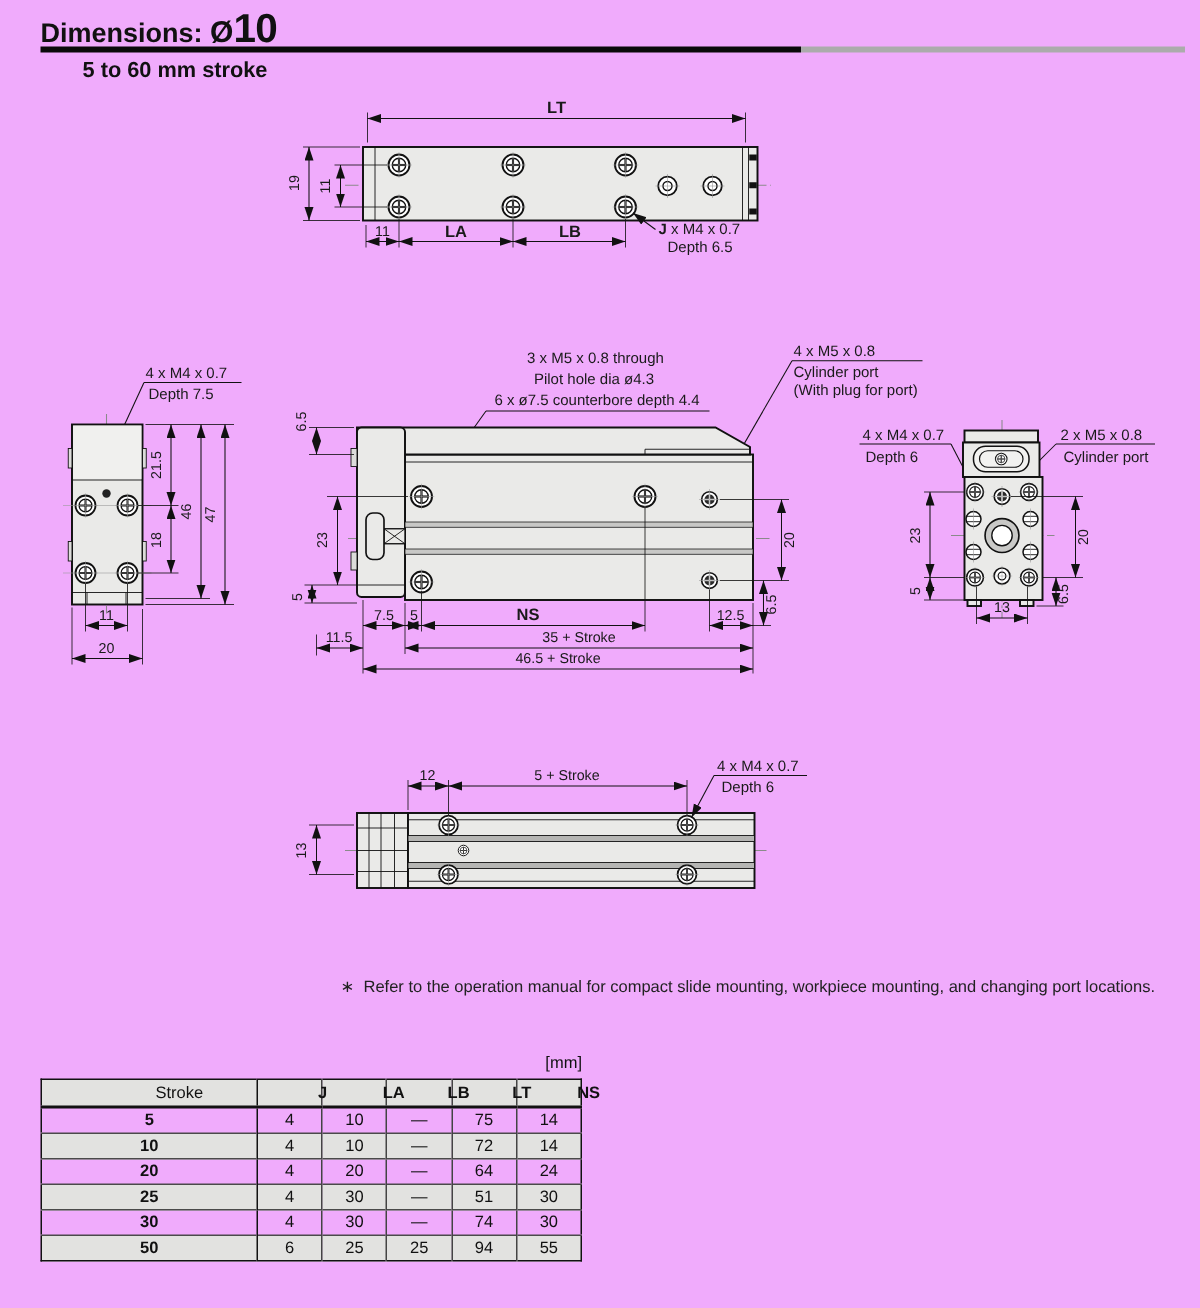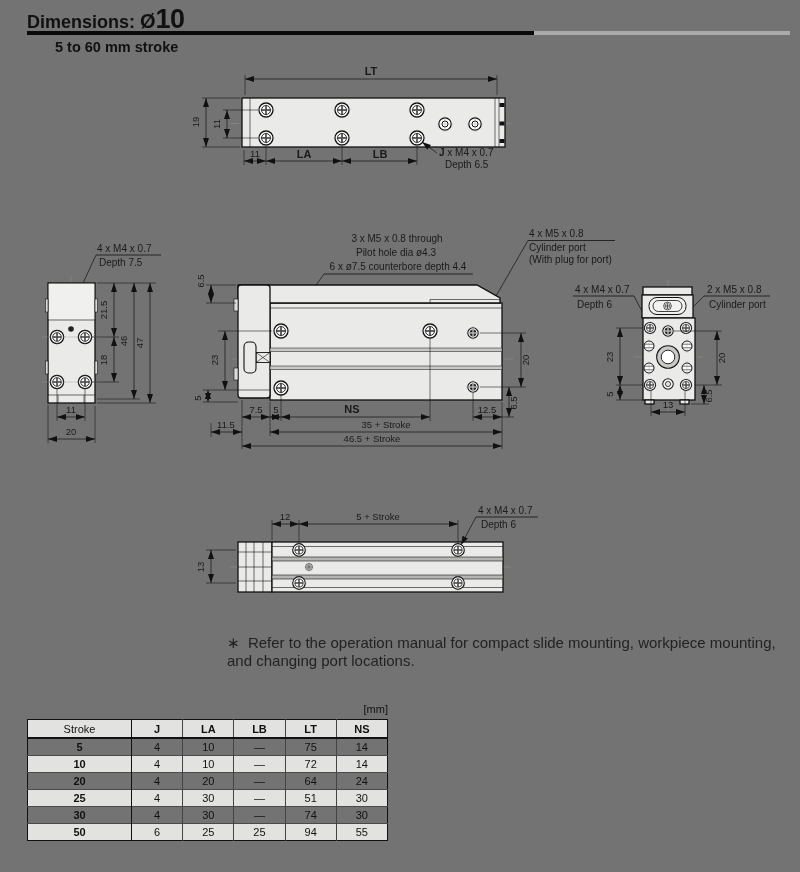--- a/index.html
+++ b/index.html
@@ -1,16 +1,16 @@
 <!DOCTYPE html>
 <html><head>
 <meta charset="utf-8">
 <style>
   html,body{margin:0;padding:0;background:#fff;}
-  .page{position:relative;width:800px;height:872px;background:#737373;overflow:hidden;
+  .page{position:relative;width:800px;height:872px;background:#f0abfc;overflow:hidden;
         font-family:"Liberation Sans",sans-serif;color:#111;}
   .title{position:absolute;left:27px;top:4px;font-weight:bold;font-size:18px;white-space:pre;}
   .title .phi{font-size:20px;}
   .title .size{font-size:27px;letter-spacing:-0.5px;}
   .rule{position:absolute;left:27px;top:31px;width:763px;height:4px;font-size:0;}
   .rule-black{display:inline-block;width:507px;height:4px;background:#0a0a0a;vertical-align:top;}
   .rule-gray{display:inline-block;width:256px;height:4px;background:#ababab;vertical-align:top;}
   .subtitle{position:absolute;left:27px;top:39px;font-weight:bold;font-size:14.5px;margin-left:28px;}
   svg.drawing{position:absolute;left:0;top:0;}
   svg text{font-family:"Liberation Sans",sans-serif;fill:#1a1a1a;}
@@ -19,31 +19,31 @@
   .a{font-size:10px;}
   .ab{font-weight:bold;}
   .out{fill:#eaeae8;stroke:#111;stroke-width:1.3;}
   .lite{fill:#f0f0ee;stroke:none;}
   .thin{stroke:#111;stroke-width:0.6;fill:none;}
   .dim{stroke:#111;stroke-width:0.7;fill:none;}
   .ext{stroke:#111;stroke-width:0.55;fill:none;}
   .cl{stroke:#8a8a8a;stroke-width:0.7;stroke-dasharray:9 2.5 2 2.5;fill:none;}
   .hl{stroke:#9a9a9a;stroke-width:0.4;fill:none;}
   .und{stroke:#111;stroke-width:0.8;fill:none;}
-  .footnote{position:absolute;left:227px;top:634px;font-size:15px;color:#222;}
+  .footnote{position:absolute;left:227px;top:651px;font-size:11px;color:#222;}
   .unit{position:absolute;left:27px;top:703px;width:361px;text-align:right;font-size:11px;}
   table.dims{position:absolute;left:27px;top:719px;width:361px;border-collapse:collapse;
      table-layout:fixed;font-size:11px;border:1.8px solid #111;}
   table.dims th,table.dims td{padding:0;text-align:center;height:16px;line-height:16px;
      border-left:1.2px solid #444;}
   table.dims th{height:17px;background:#e2e2e0;font-weight:bold;}
   table.dims th.c0{font-weight:normal;}
   table.dims th:first-child,table.dims td:first-child{border-left:none;width:103px;}
   table.dims th:nth-child(2),table.dims td:nth-child(2){border-left:1.8px solid #111;}
-  table.dims thead th{border-bottom:2.2px solid #111;}
+  table.dims thead th{border-bottom:2.2px solid #111;padding-left:40px;}
   table.dims td{border-top:1.7px solid #4a4a4a;}
   table.dims tbody tr:nth-child(even){background:#e2e2e0;}
   table.dims td.c0{font-weight:bold;}
 </style>
 </head>
 <body>
 
 <div class="page">
 
   <div class="title"><span>Dimensions: </span><span class="phi">Ø</span><span class="size">10</span></div>

